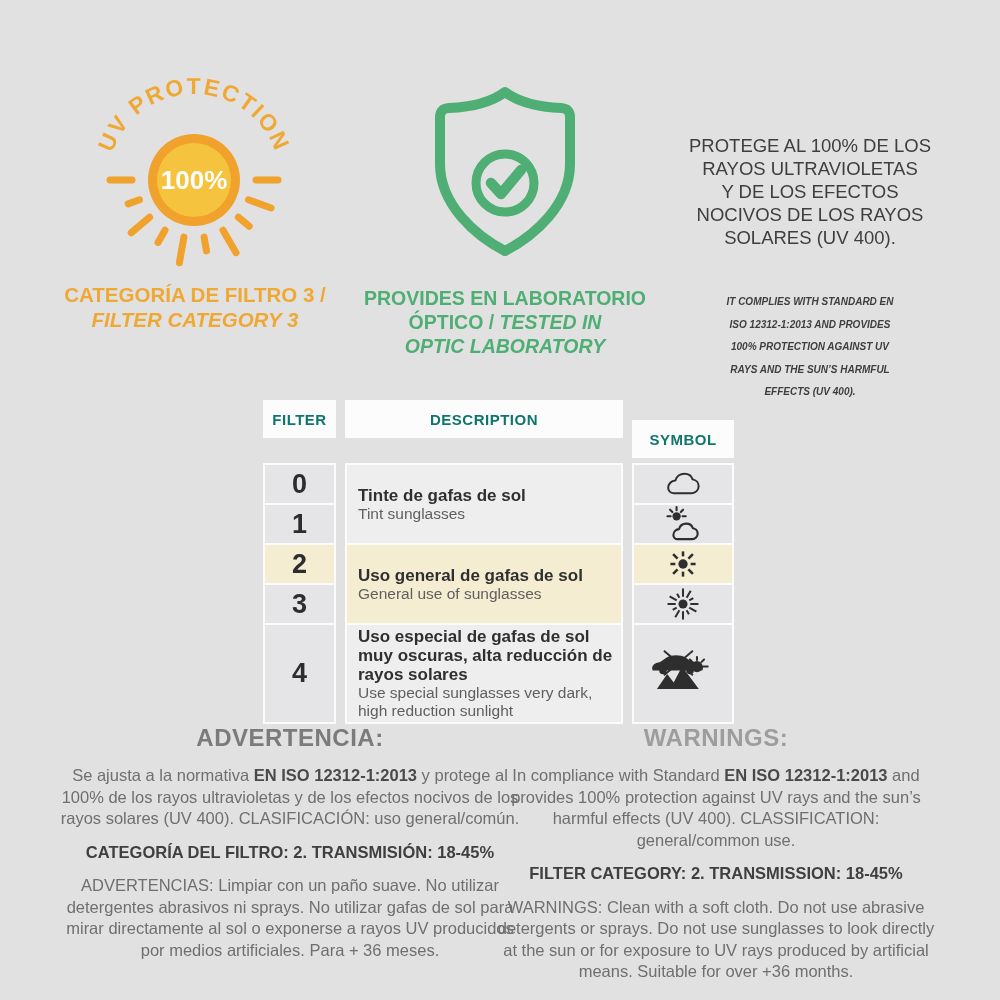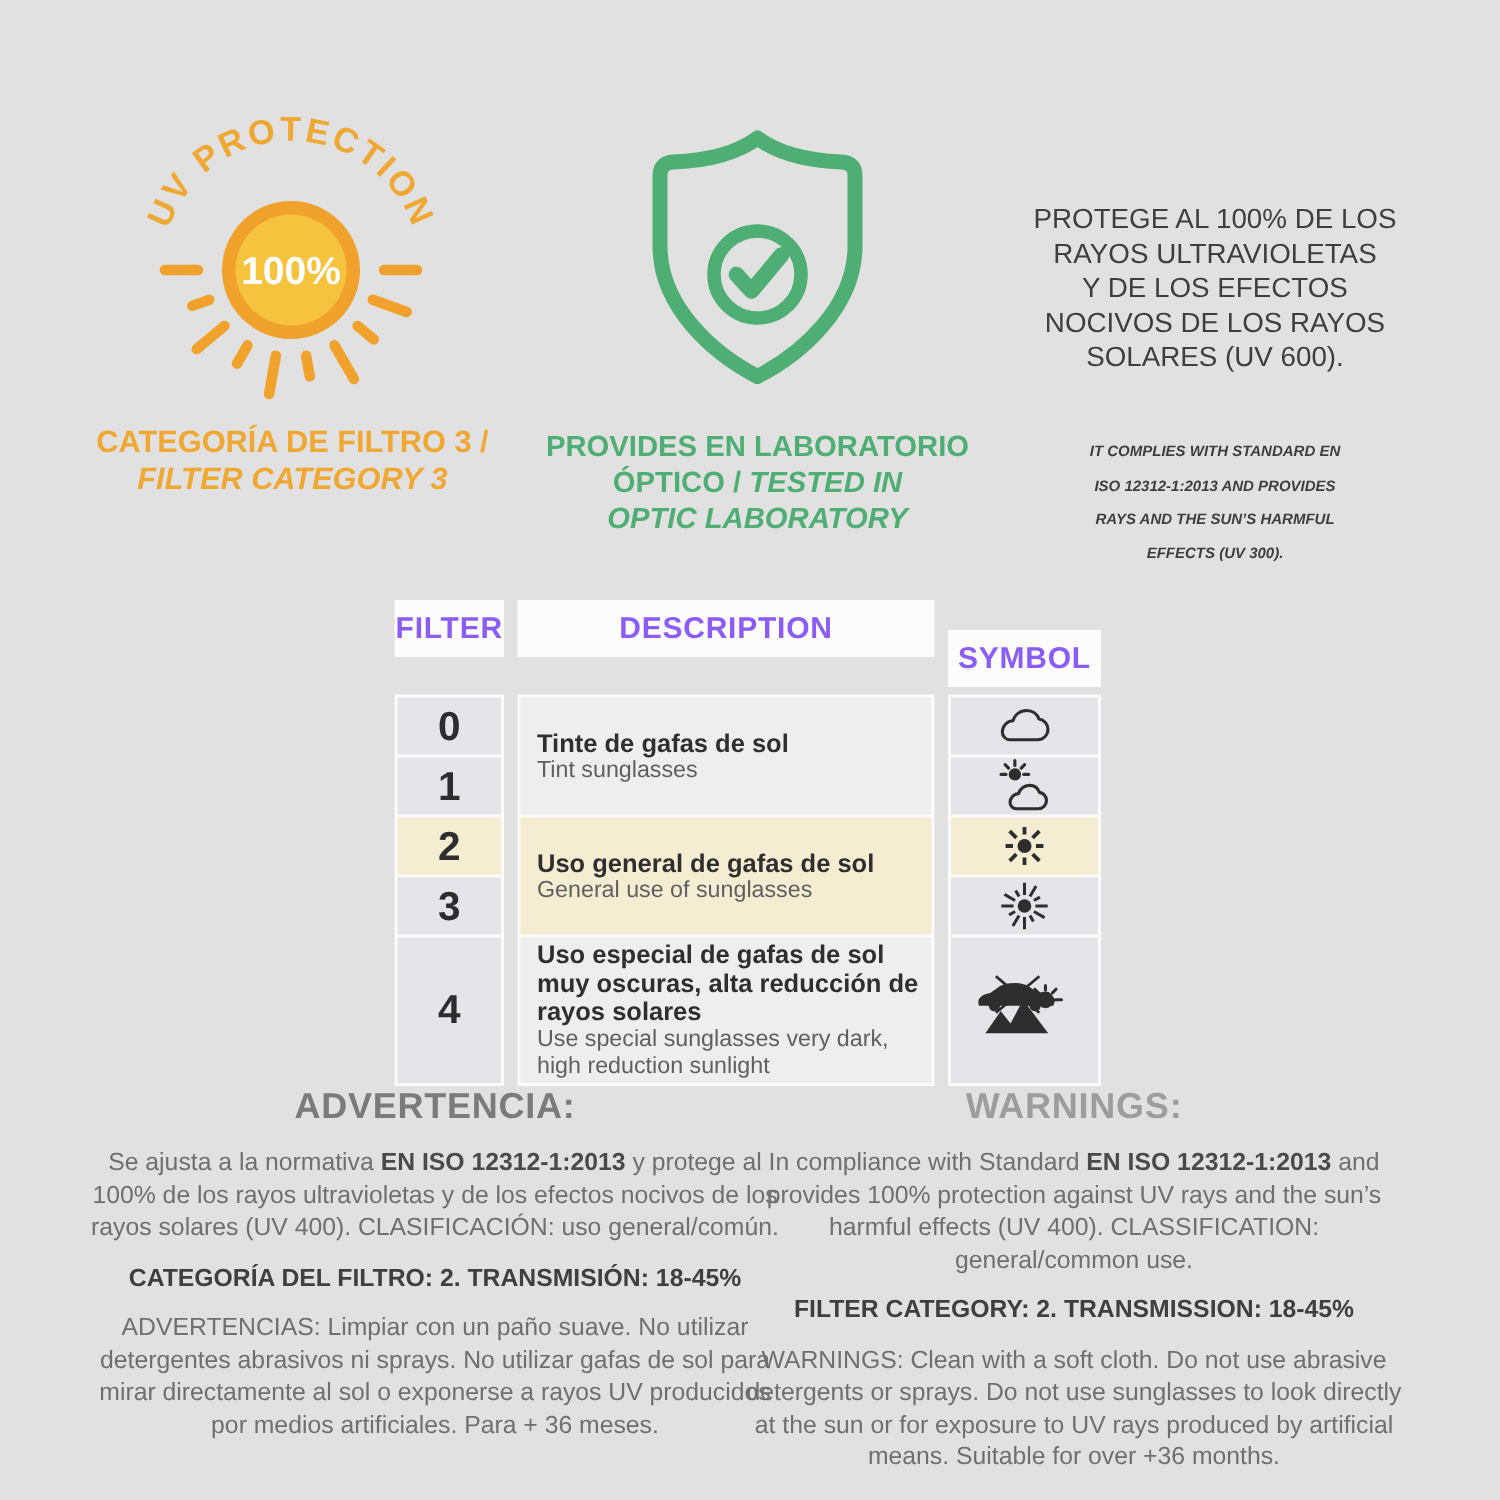--- a/index.html
+++ b/index.html
@@ -23,21 +23,21 @@
   #lab-caption .it{font-style:italic;}
 
   #protect-note{left:658px;top:134px;width:304px;text-align:center;color:#3e3e3e;}
   #protect-note .es{font-weight:normal;font-size:18.5px;line-height:23px;}
   #protect-note .en{font-weight:bold;font-style:italic;font-size:10px;line-height:22.6px;margin-top:42px;}
 
   
   #filter-table{left:263px;top:400px;}
   .t-header{display:flex;gap:9px;margin-bottom:5px;}
   .h-cell{background:#fcfcfc;height:38px;display:flex;align-items:center;justify-content:center;
-    font-weight:bold;font-size:20px;color:#8b5cf6;letter-spacing:.5px;}
+    font-weight:bold;font-size:15px;color:#0f766e;letter-spacing:.5px;}
   .h-filter{width:73px;} .h-desc{width:278px;} .h-symbol{width:102px;margin-top:20px;}
   .t-body{display:flex;gap:9px;align-items:flex-start;}
   .t-col{background:#fbfbfb;padding:2px;display:flex;flex-direction:column;gap:2px;}
   .cell{display:flex;align-items:center;justify-content:center;}
   .c-gray{background:#e5e5e7;} .c-light{background:#eeeeef;} .c-cream{background:#f4edd2;}
   .col-filter .cell{width:69px;height:38px;font-weight:bold;font-size:27px;color:#2d2d2d;}
   .col-filter .tall{height:97px;}
   .col-desc .cell{width:274px;box-sizing:border-box;padding:4px 8px 4px 11px;
     flex-direction:column;align-items:flex-start;justify-content:center;}
   .col-desc .m2{height:78px;} .col-desc .tall{height:97px;}
@@ -102,27 +102,28 @@
   <div><span>ÓPTICO / </span><span class="it">TESTED IN</span></div>
   <div class="it">OPTIC LABORATORY</div>
 </div>
 
 <div id="protect-note" class="abs">
   <div class="es">
     <div>PROTEGE AL 100% DE LOS</div>
     <div>RAYOS ULTRAVIOLETAS</div>
     <div>Y DE LOS EFECTOS</div>
     <div>NOCIVOS DE LOS RAYOS</div>
-    <div>SOLARES (UV 600).</div>
+    <div>SOLARES (UV 400).</div>
   </div>
   <div class="en">
     <div>IT COMPLIES WITH STANDARD EN</div>
     <div>ISO 12312-1:2013 AND PROVIDES</div>
+    <div>100% PROTECTION AGAINST UV</div>
     <div>RAYS AND THE SUN’S HARMFUL</div>
-    <div>EFFECTS (UV 300).</div>
+    <div>EFFECTS (UV 400).</div>
   </div>
 </div>
 
 <div id="filter-table" class="abs">
   <div class="t-header">
     <div class="h-cell h-filter">FILTER</div>
     <div class="h-cell h-desc">DESCRIPTION</div>
     <div class="h-cell h-symbol">SYMBOL</div>
   </div>
   <div class="t-body">

